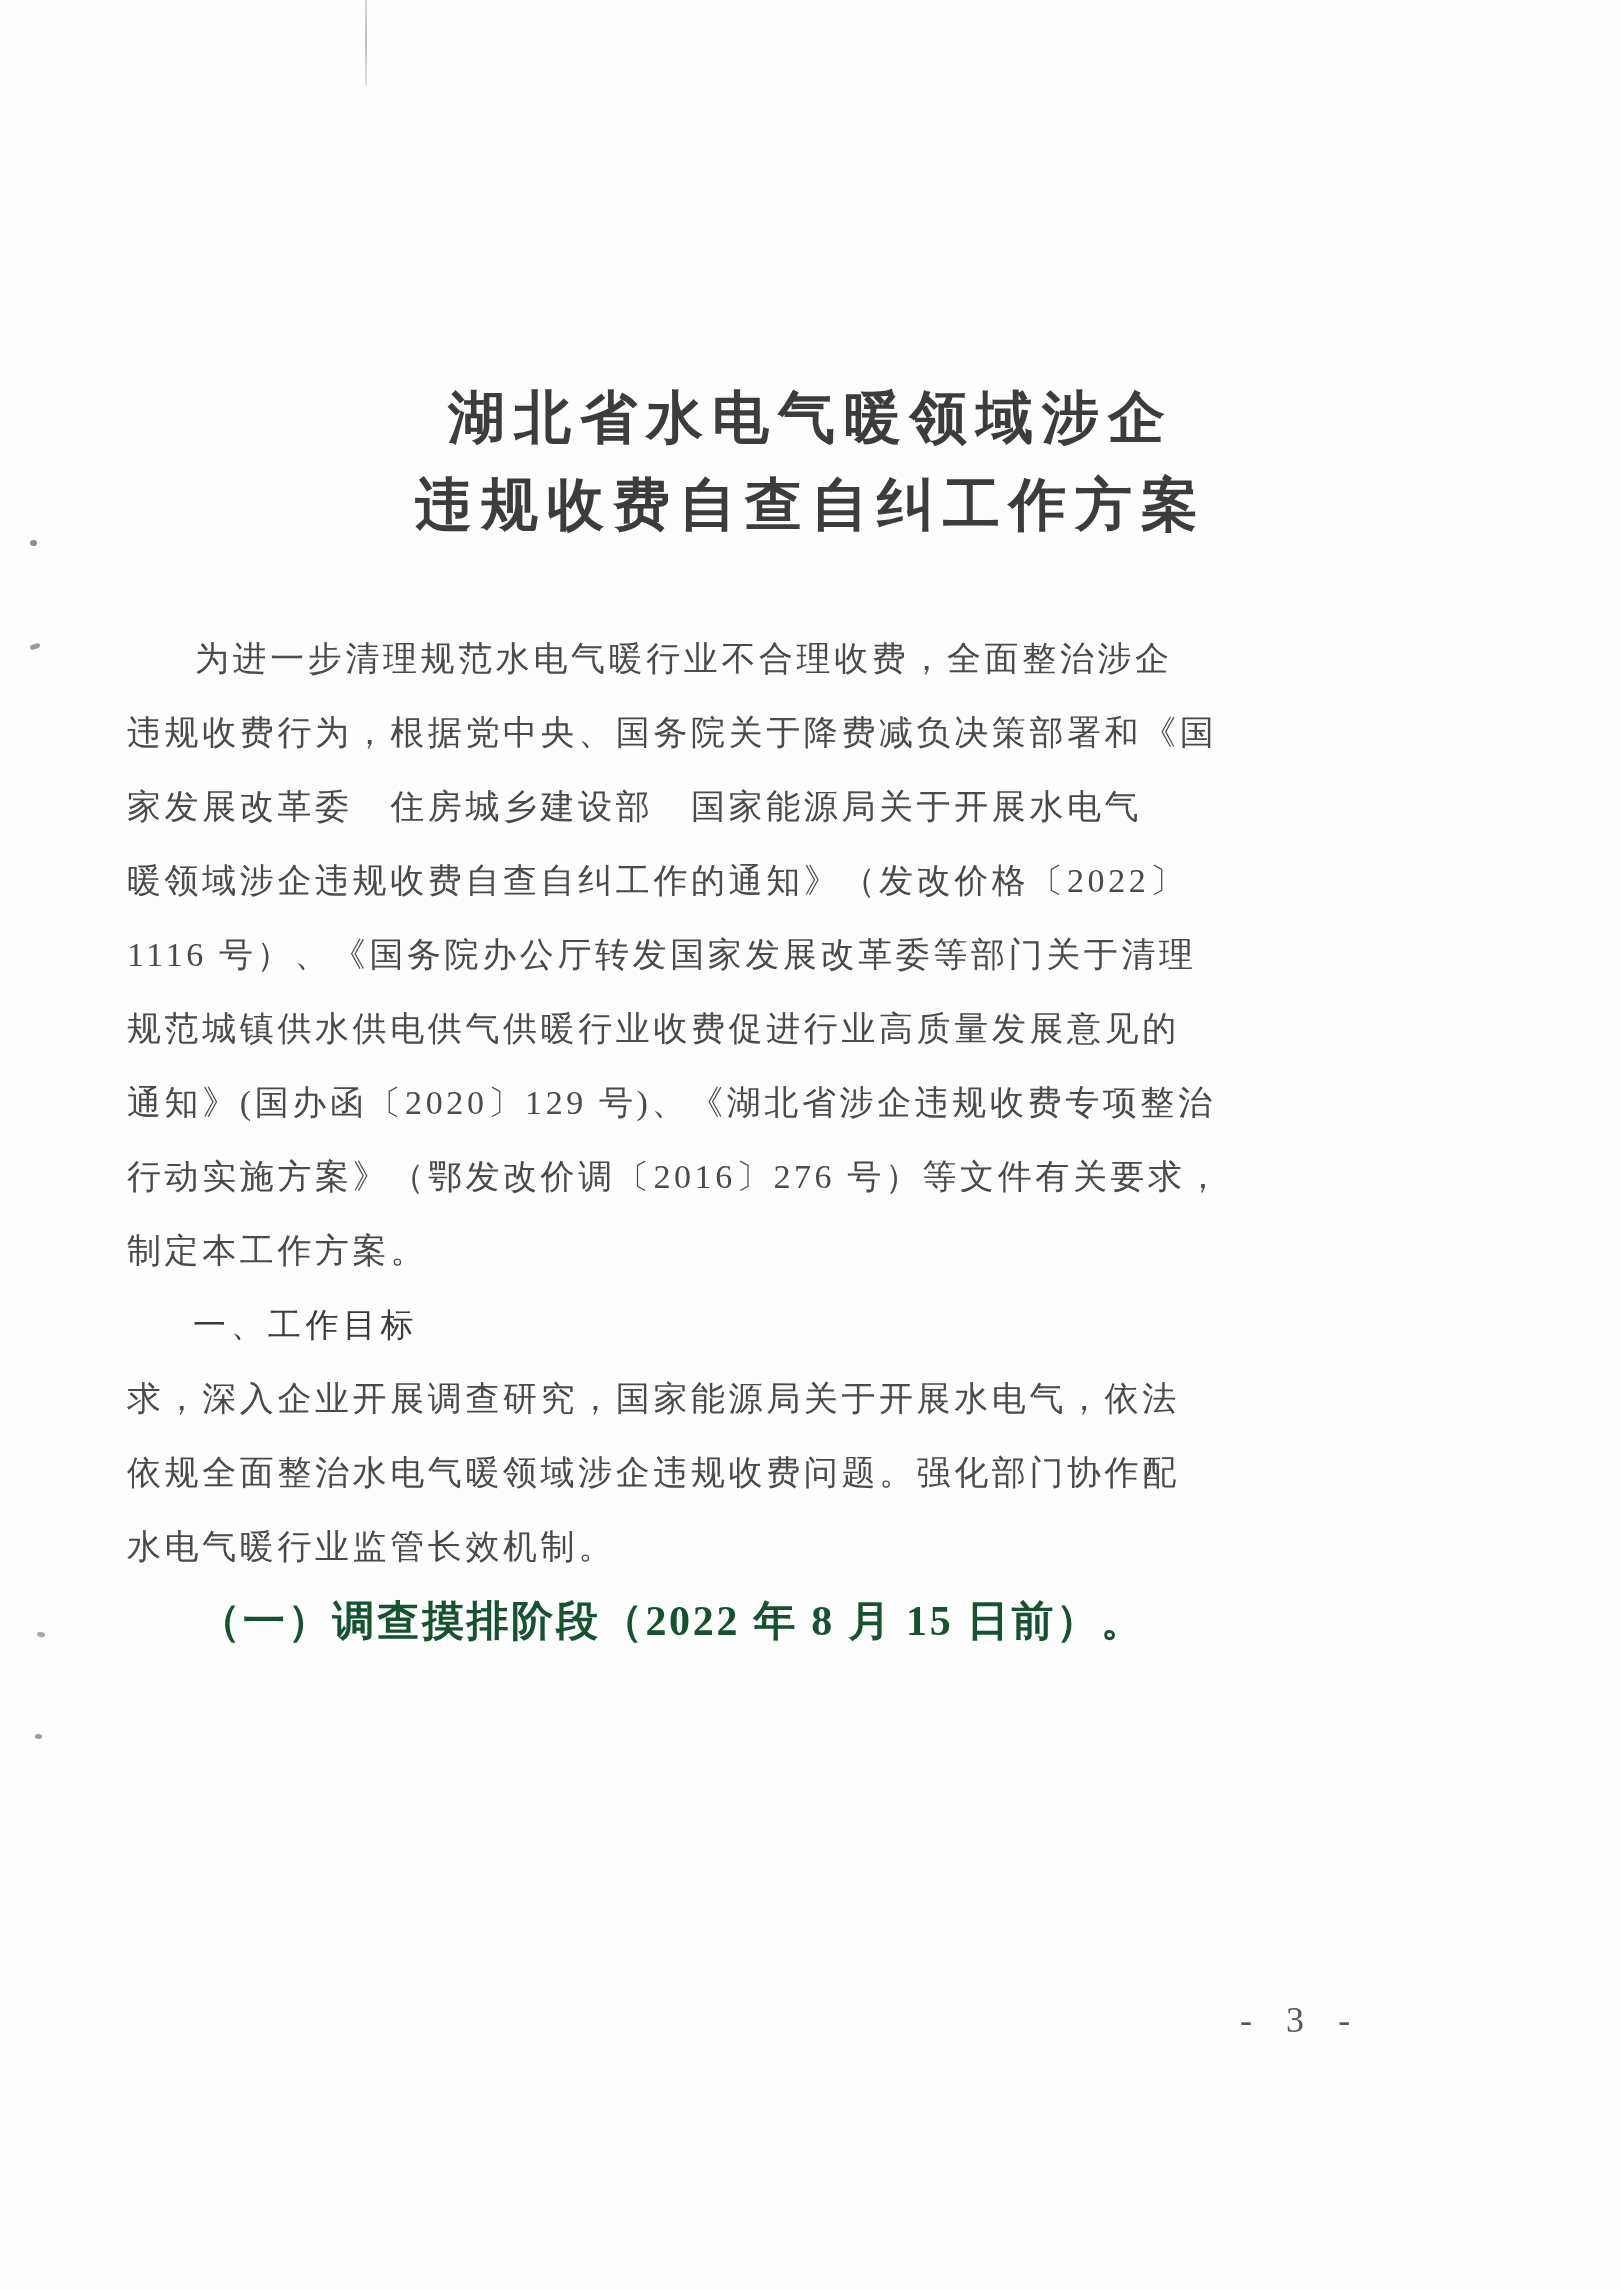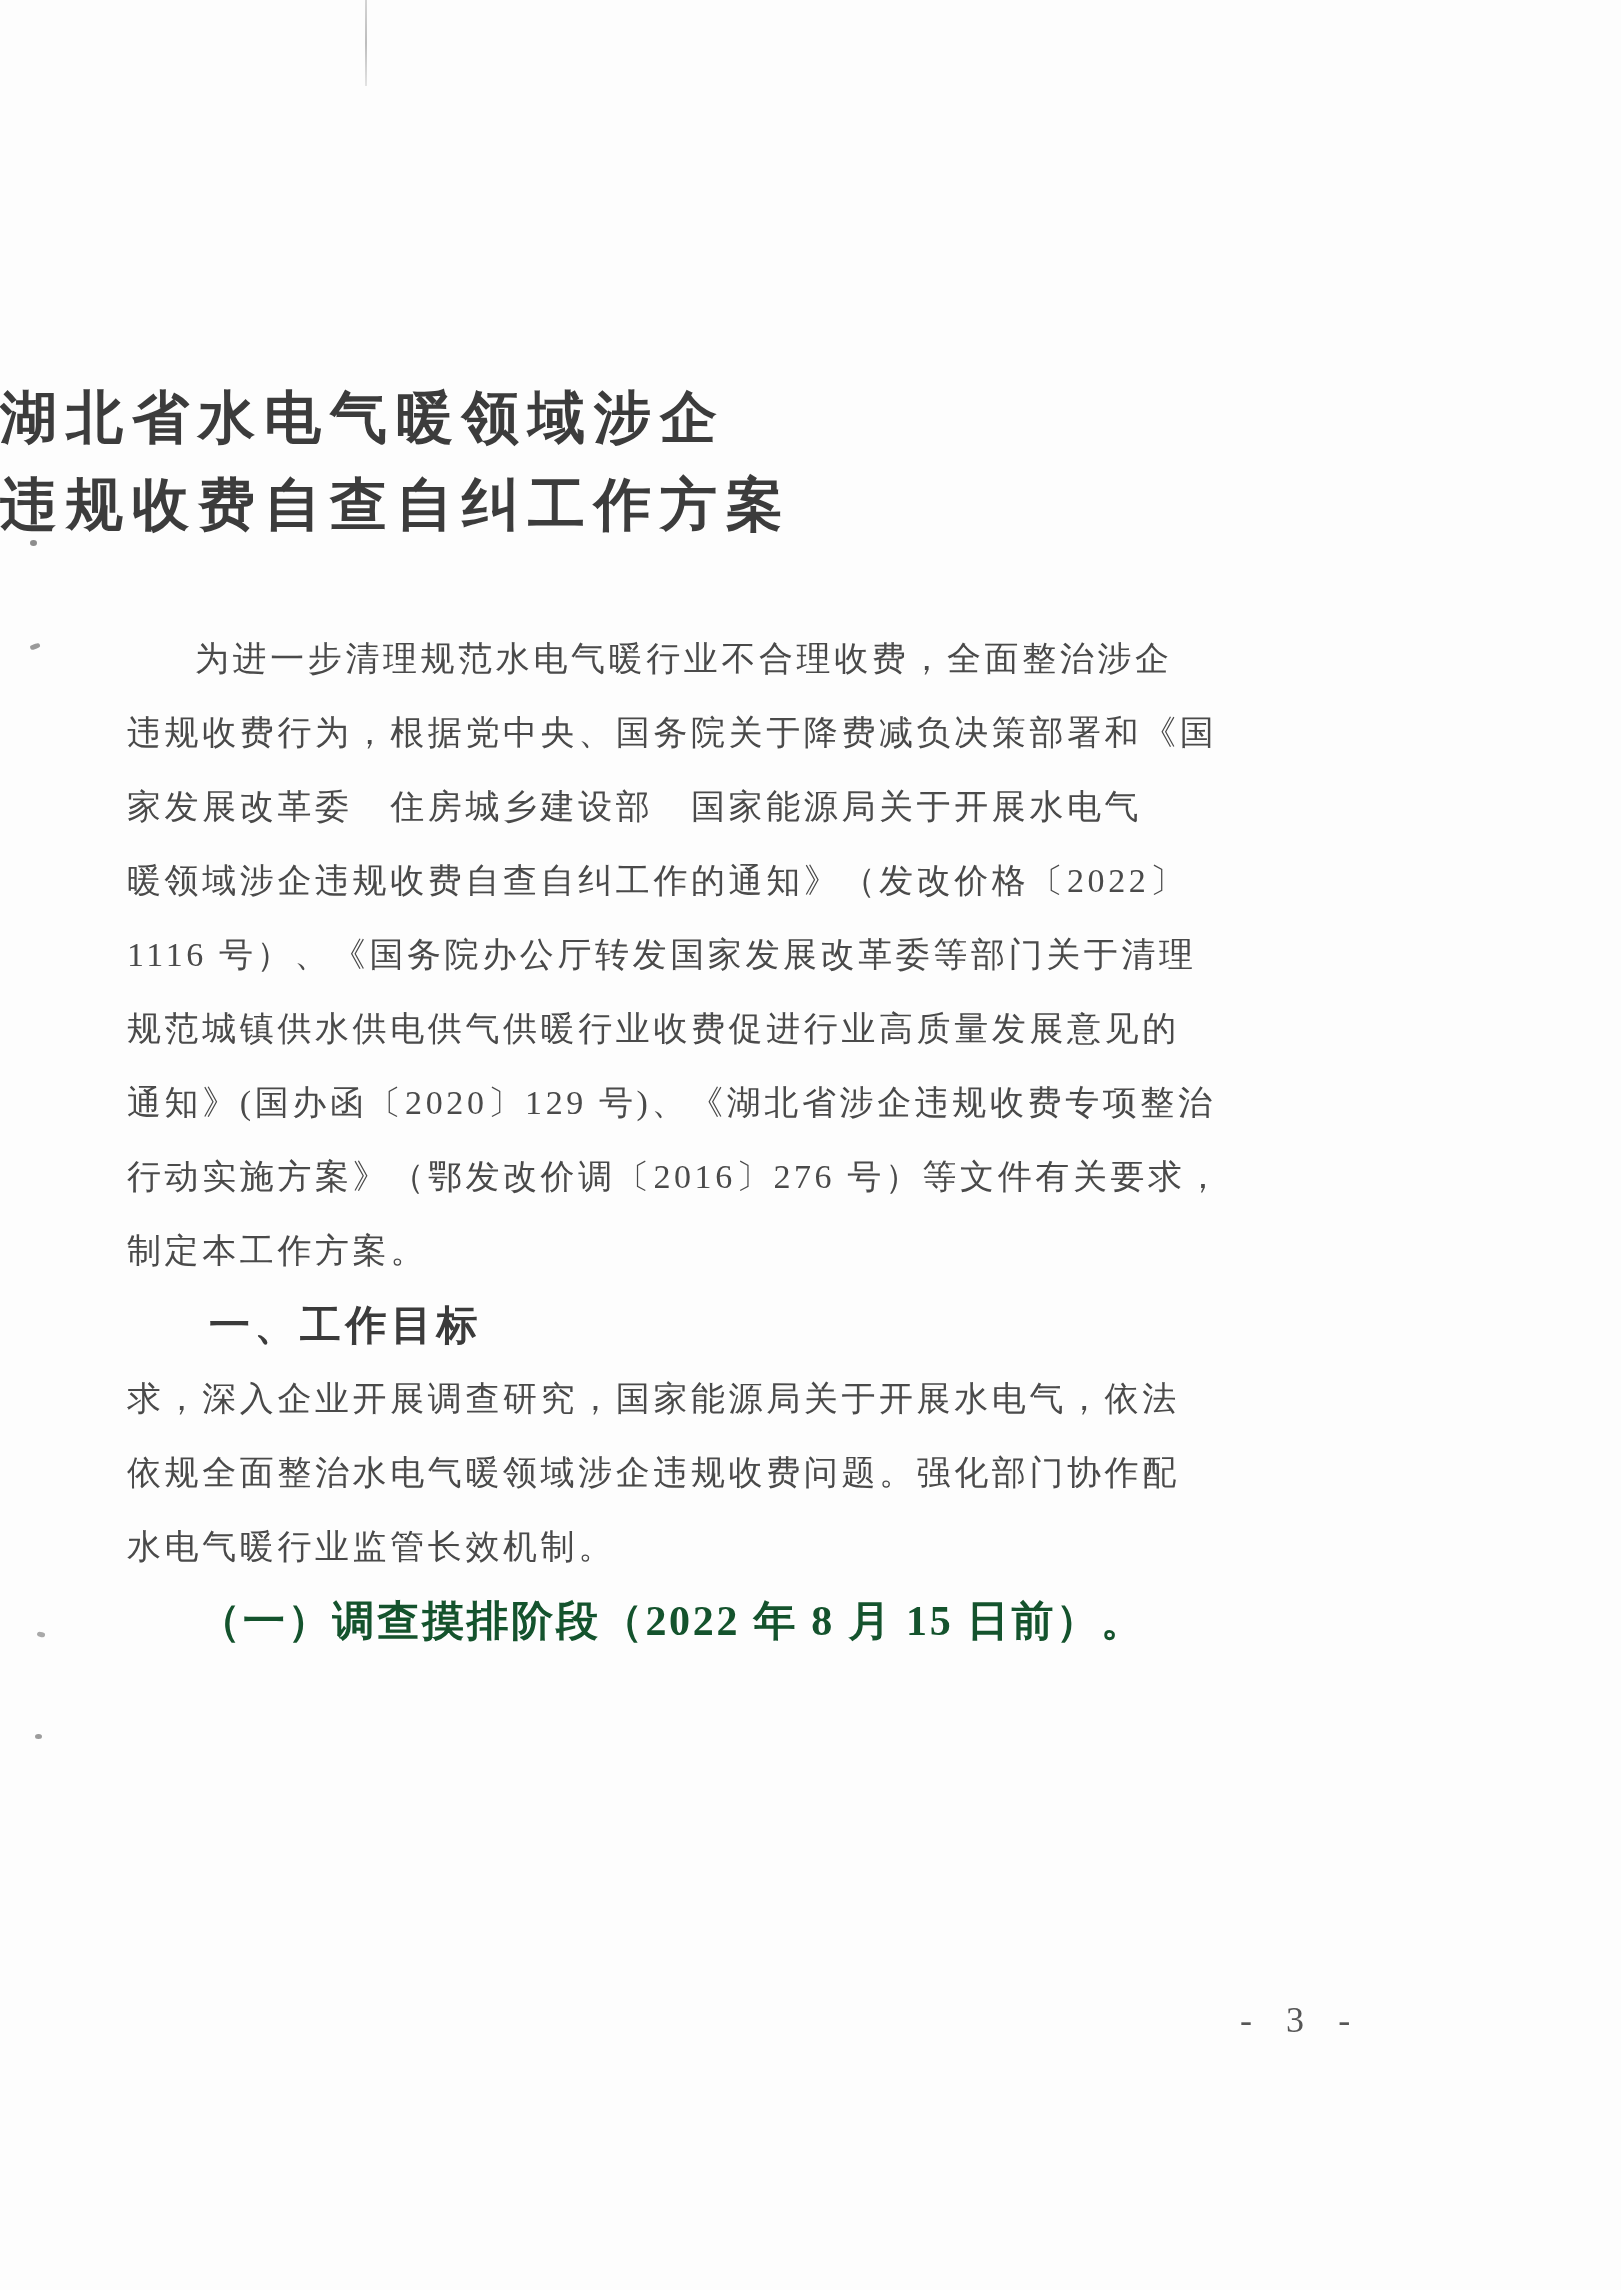--- a/index.html
+++ b/index.html
@@ -19,41 +19,41 @@
   }
   .speck{position:absolute;border-radius:50%;}
   .speck.s1{left:30px;top:540px;width:7.2px;height:6.3px;background:#8d8d8d;}
   .speck.s2{left:30px;top:644px;width:9.9px;height:4.5px;background:#9a9a9a;border-radius:40%;transform:rotate(-18deg);}
   .speck.s3{left:37px;top:1632px;width:8px;height:5.4px;background:#a9a9a9;border-radius:40%;transform:rotate(14deg);}
   .speck.s4{left:35px;top:1734px;width:7.2px;height:5.4px;background:#9c9c9c;}
 
   
   .title-block{
     position:absolute;top:374px;left:0;right:0;
-    text-align:left;
+    text-align:center;
   }
   .title-line{
     font-size:57px;line-height:87px;font-weight:700;
     letter-spacing:9px;color:#3c3c3c;white-space:nowrap;
   }
 
   
   .body-block{
     position:absolute;top:622px;left:127px;right:124px;
   }
   .line{
     height:74px;line-height:74px;
     font-size:34px;letter-spacing:3.6px;
     white-space:nowrap;color:#4a4a4a;
   }
   .line.indent{text-indent:2em;}
   .heading{
     font-family:"Liberation Sans","DejaVu Sans",sans-serif;
-    font-weight:700;color:#3b3b3b;
-    font-size:41px;letter-spacing:4.5px;
+    font-weight:400;color:#3b3b3b;
+    font-size:33px;letter-spacing:4.5px;
     text-indent:2em;height:74px;line-height:74px;white-space:nowrap;
   }
   .stage{
     font-weight:600;color:#14532d;
     font-size:42px;letter-spacing:2.7px;
     text-indent:1.7em;height:74px;line-height:74px;white-space:nowrap;
   }
 
   .page-number{
     position:absolute;left:1240px;top:1999px;

